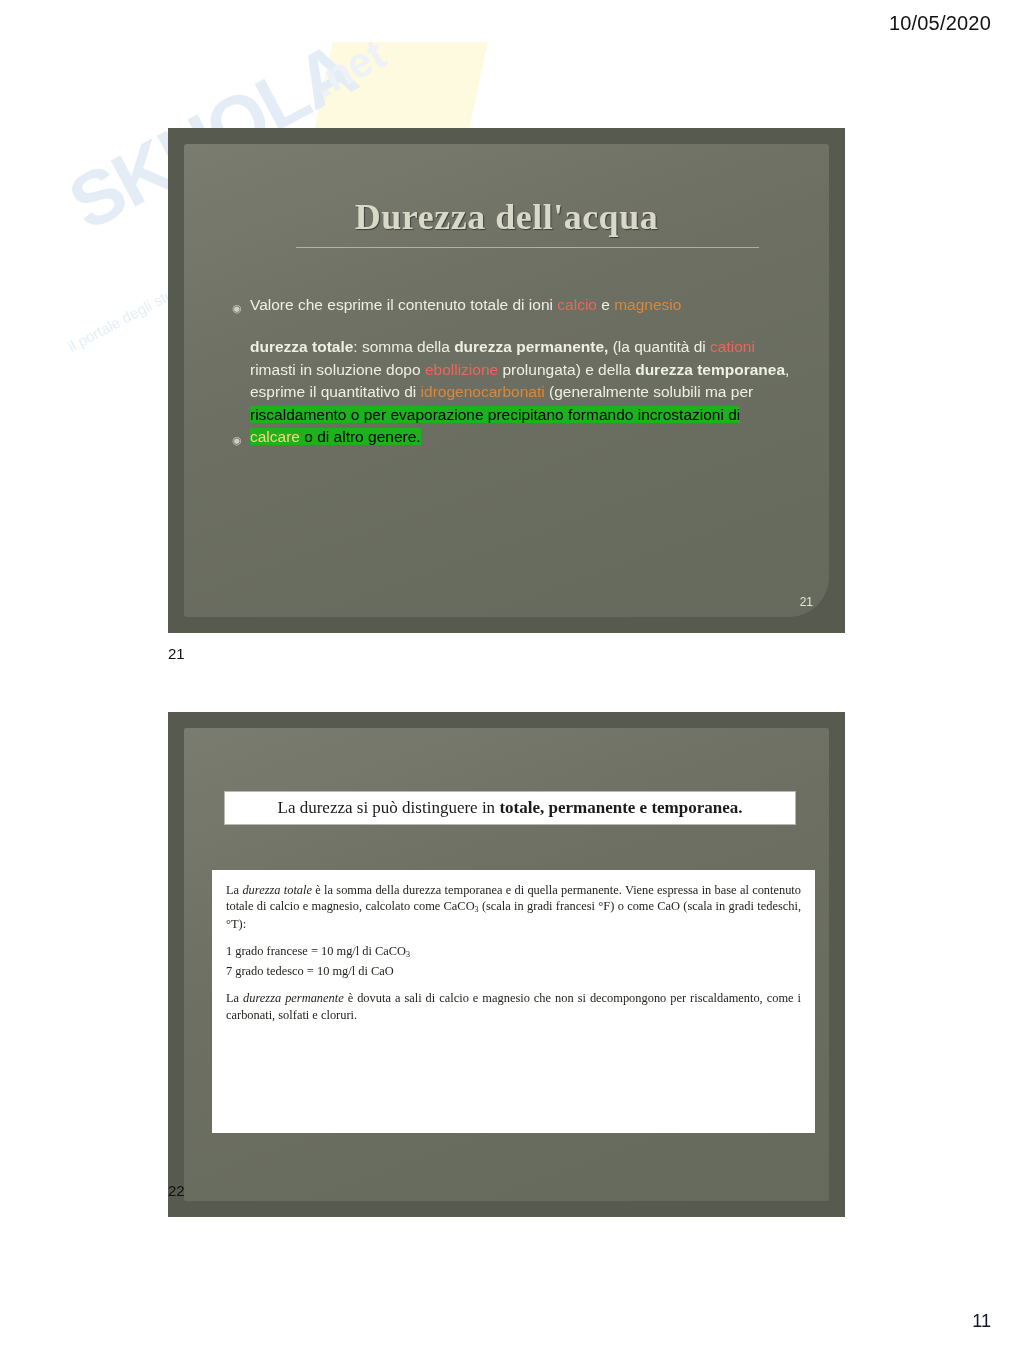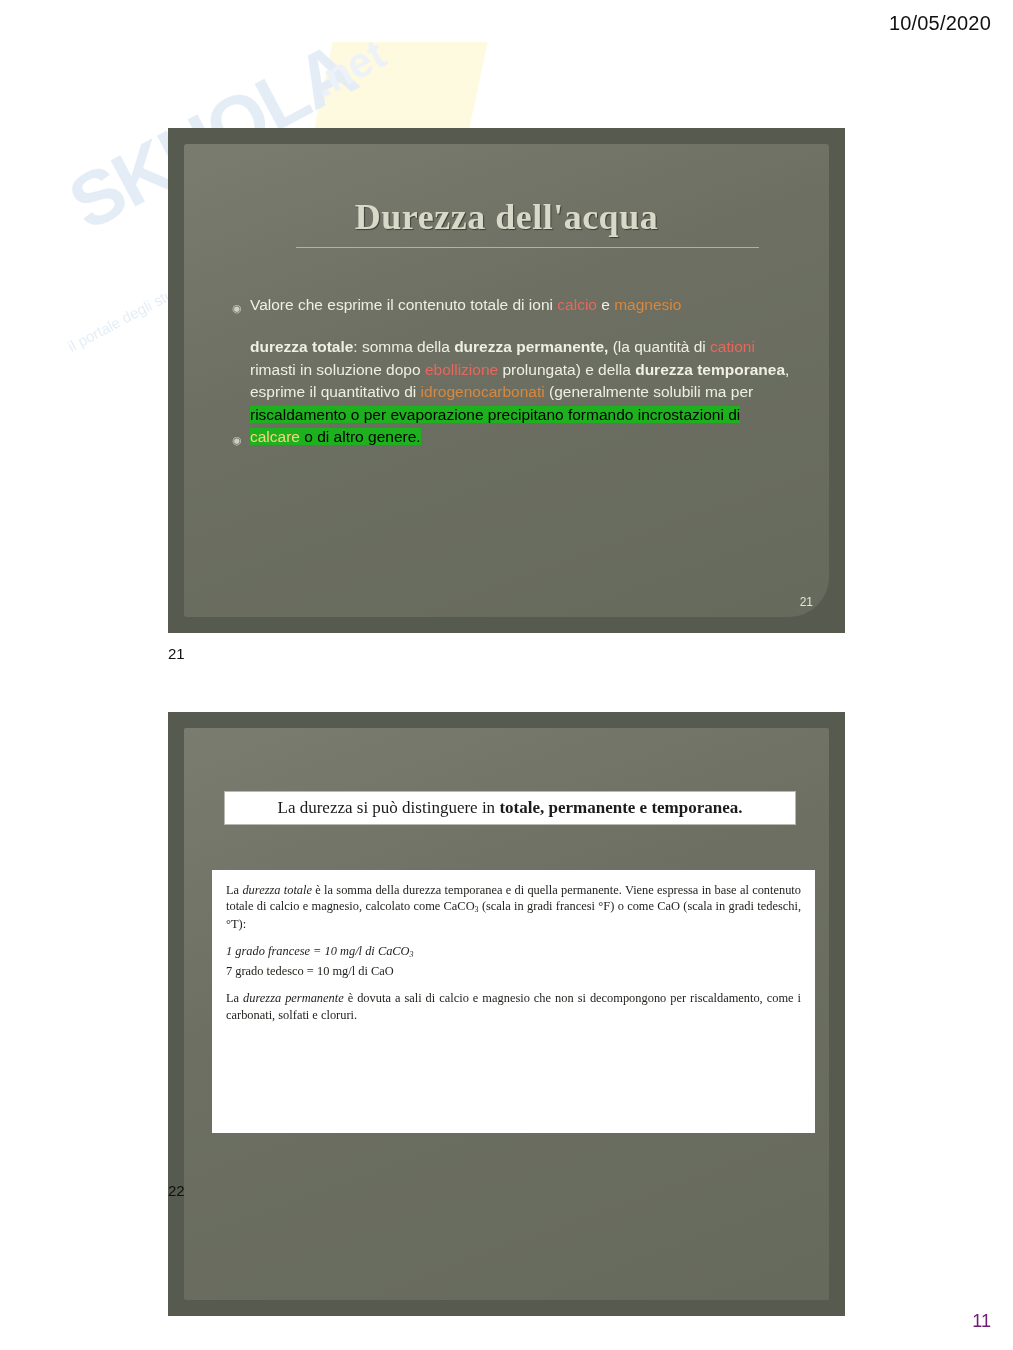--- a/index.html
+++ b/index.html
@@ -91,21 +91,21 @@
   }
   .slide-inner {
     width: 100%;
     height: 100%;
     background: #6e7164;
     box-sizing: border-box;
     position: relative;
     border-radius: 2px;
   }
   .slide1 { top: 128px; height: 505px; }
-  .slide2 { top: 712px; height: 604px; }
+  .slide2 { top: 712px; height: 505px; }
 
   .slide1 .slide-inner {
     background: linear-gradient(160deg, #797c6f 0%, #6c6f62 40%, #666a5c 100%);
     border-radius: 3px 3px 40px 3px;
   }
   .slide2 .slide-inner {
     background: linear-gradient(160deg, #797c6f 0%, #6c6f62 40%, #666a5c 100%);
   }
 
   
@@ -211,33 +211,33 @@
     background: #ffffff;
     box-sizing: border-box;
     padding: 12px 14px 10px 14px;
     font-family: "Liberation Serif", serif;
     font-size: 12.4px;
     color: #23231f;
     line-height: 1.32;
     text-align: justify;
   }
   .scan-body p { margin: 0 0 11px 0; }
-  .scan-body p.tight { margin-bottom: 2px; font-style: italic; }
+  .scan-body p.tight { margin-bottom: 2px; }
   .scan-body i { font-style: italic; }
   sub { font-size: 8px; vertical-align: -2px; }
   sup { font-size: 8px; vertical-align: 4px; }
 
   
   .page-footer {
     position: absolute;
     right: 22px;
     bottom: 18px;
     font-family: "Liberation Sans", sans-serif;
     font-size: 18px;
-    color: #701a75;
+    color: #0f172a;
   }
 </style>
 </head>
 <body>
 
 <div class="page-date">10/05/2020</div>
 
 <div class="watermark">
   <div class="wm-yellow"></div>
   <div class="wm-text">SKUOLA</div>

